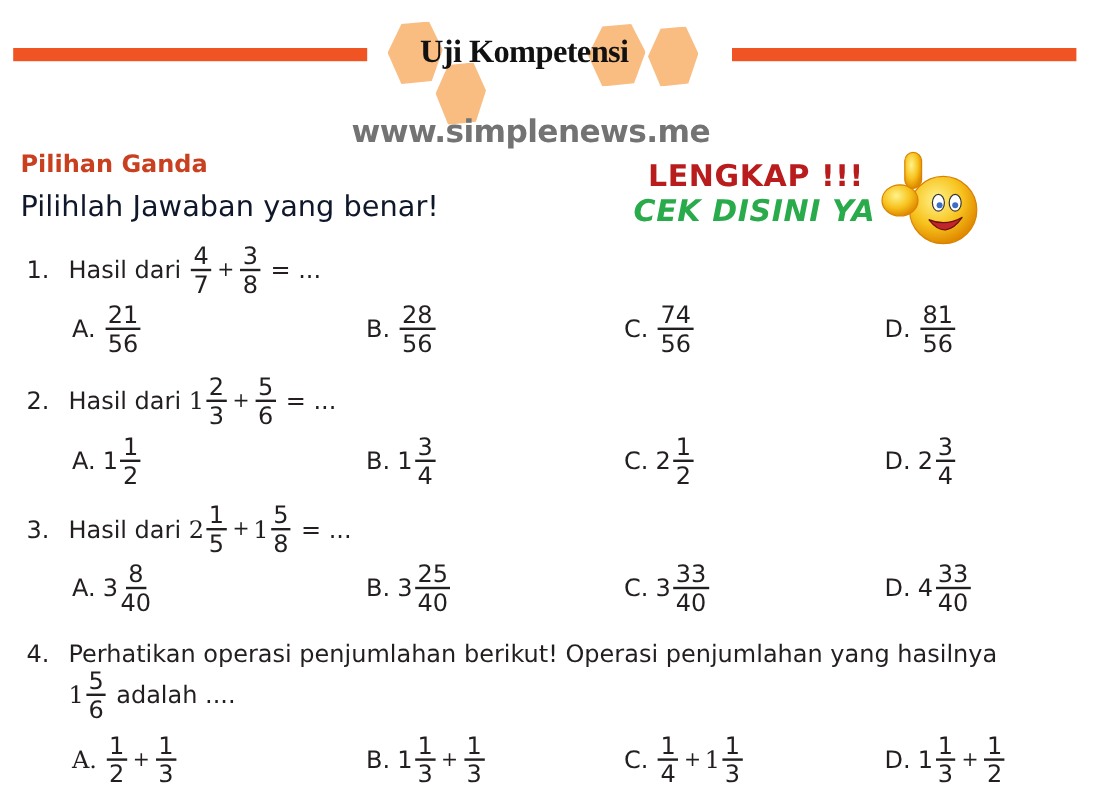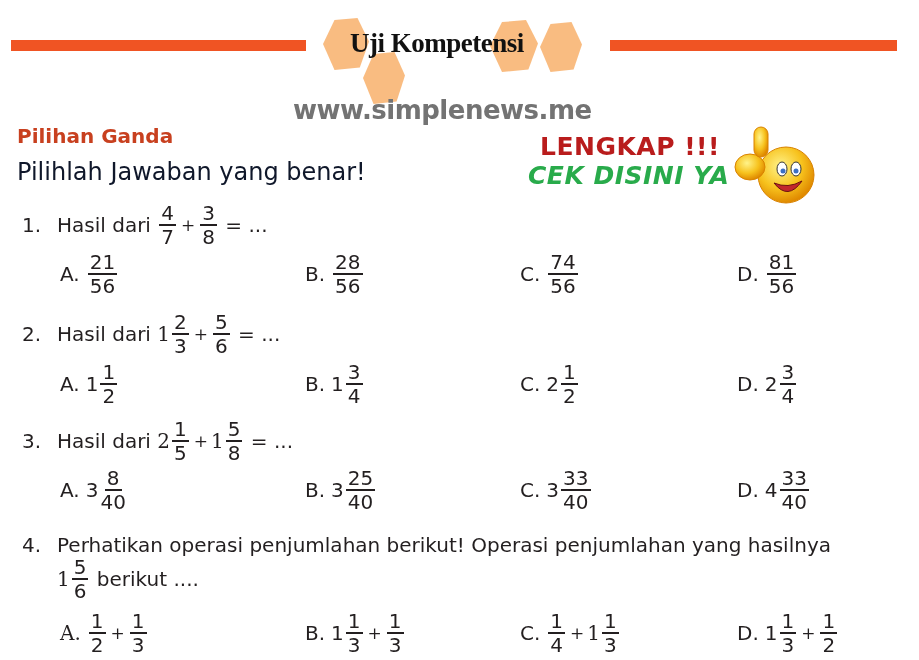--- a/index.html
+++ b/index.html
@@ -207,21 +207,21 @@
 
 <div class="q" style="left:22px;top:533px;">
   <span class="num">4.</span>
   <span>Perhatikan operasi penjumlahan berikut! Operasi penjumlahan yang hasilnya</span>
 </div>
 <div class="q" style="left:57px;top:557px;">
   <span class="serif">1</span><span class="frac">
       <span class="n">5</span>
       <span class="d">6</span>
     </span>
-  &nbsp;<span>berikut ....</span>
+  &nbsp;<span>adalah ....</span>
 </div>
 <div class="opt" style="left:60px;top:611px;">
   <span class="lbl serif">A.</span>
   <span class="serif"></span>
     <span class="frac">
       <span class="n">1</span>
       <span class="d">2</span>
     </span>
   <span class="op">+</span>
   <span class="serif"></span>

